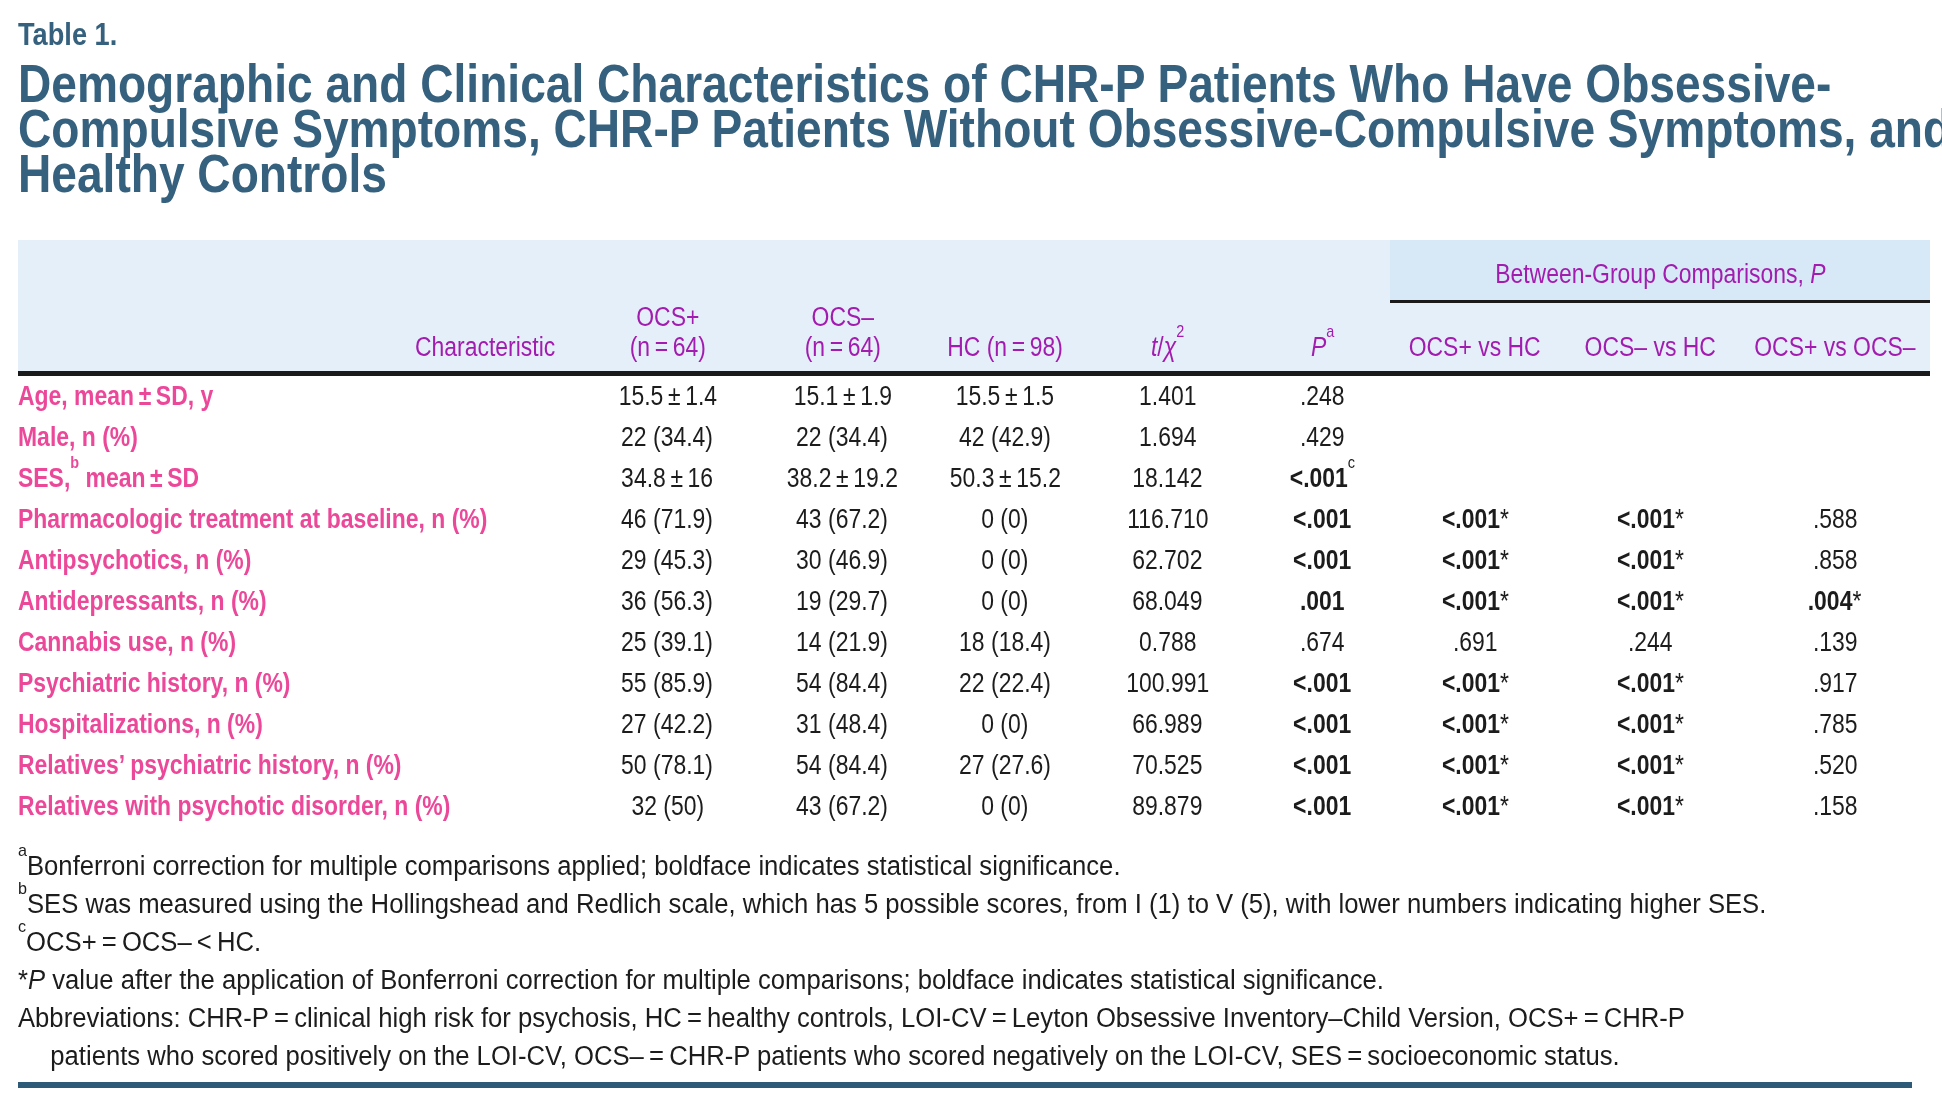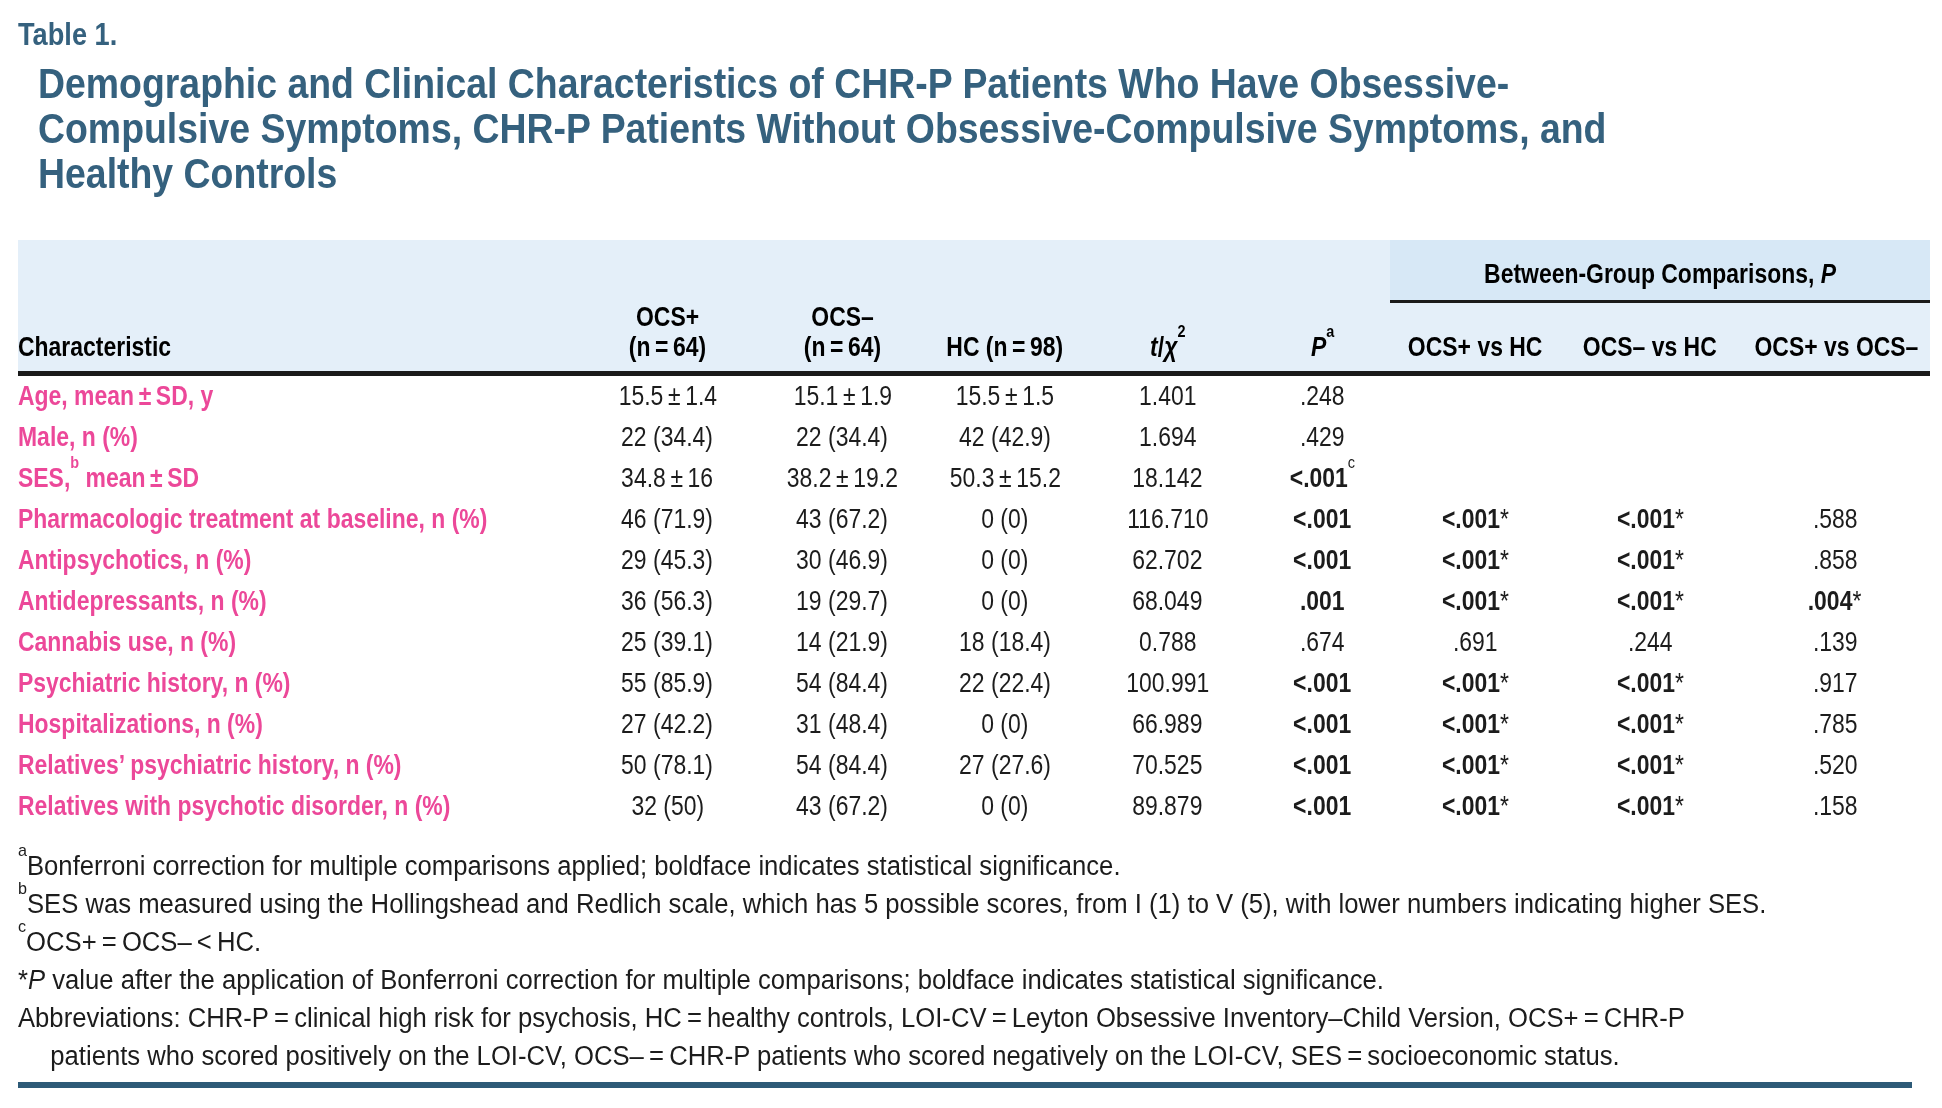--- a/index.html
+++ b/index.html
@@ -11,30 +11,30 @@
   
   .sqz{display:inline-block;white-space:nowrap;transform:scaleX(0.85);transform-origin:50% 50%;}
   .sqz.left{transform-origin:0 50%;}
 
   
   .tbl-label{
     font-size:32px;font-weight:700;color:#35617e;line-height:36px;
     transform:scaleX(0.85);transform-origin:0 50%;white-space:nowrap;
   }
   .page-title{
-    margin-top:9px;font-size:43px;font-weight:700;color:#35617e;line-height:45px;margin-left:20px;
+    margin-top:9px;font-size:53px;font-weight:700;color:#35617e;line-height:45px;
   }
   .page-title .tline{display:block;transform:scaleX(0.87);transform-origin:0 50%;white-space:nowrap;}
 
   
   table.main{border-collapse:collapse;table-layout:fixed;width:1912px;margin-top:44px;}
-  thead th{background:#e4eff9;font-weight:700;font-size:27px;vertical-align:bottom;padding:0 0 8px 0;color:#000000;}
+  thead th{background:#e4eff9;font-weight:400;font-size:27px;vertical-align:bottom;padding:0 0 8px 0;color:#a21caf;}
   thead tr.grp th{height:50px;}
   thead tr.cols th{height:49px;border-bottom:5px solid #1a1a1a;text-align:center;}
-  thead tr.cols th.c-label{text-align:left;}
+  thead tr.cols th.c-label{text-align:right;}
   th.group{background:#d7e8f6;border-bottom:3px solid #1a1a1a;text-align:center;padding-bottom:10px;}
   th.spacer{background:#e4eff9;}
   .two{display:inline-block;transform:scaleX(0.85);transform-origin:50% 100%;}
   .two .ln{display:block;line-height:30px;white-space:nowrap;}
   tbody td{font-size:27px;height:41px;padding:0;vertical-align:middle;text-align:center;color:#1c1c1c;}
   tbody td.c-label{text-align:left;font-weight:700;color:#ec4899;}
   .bold{font-weight:700;}
   .star{font-weight:400;}
   sup{font-size:17px;position:relative;top:-9px;line-height:0;}
   i{font-style:italic;}

